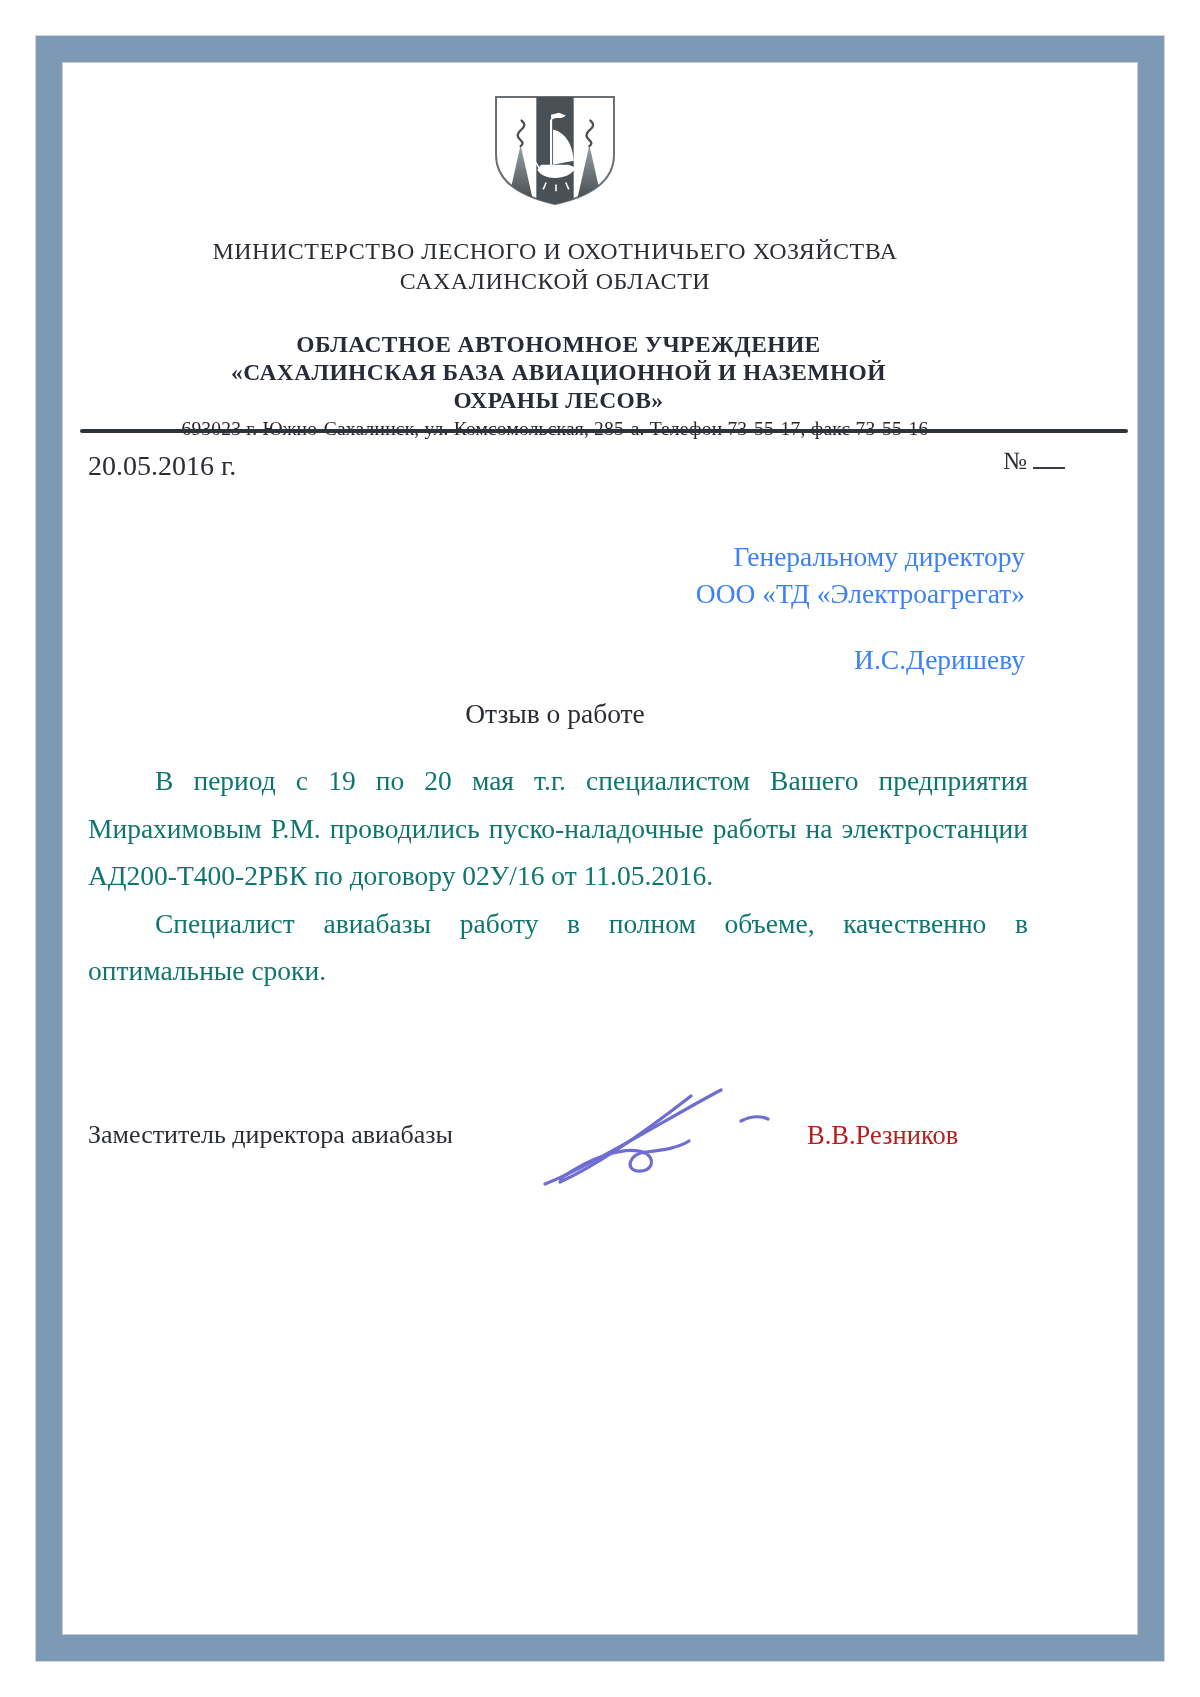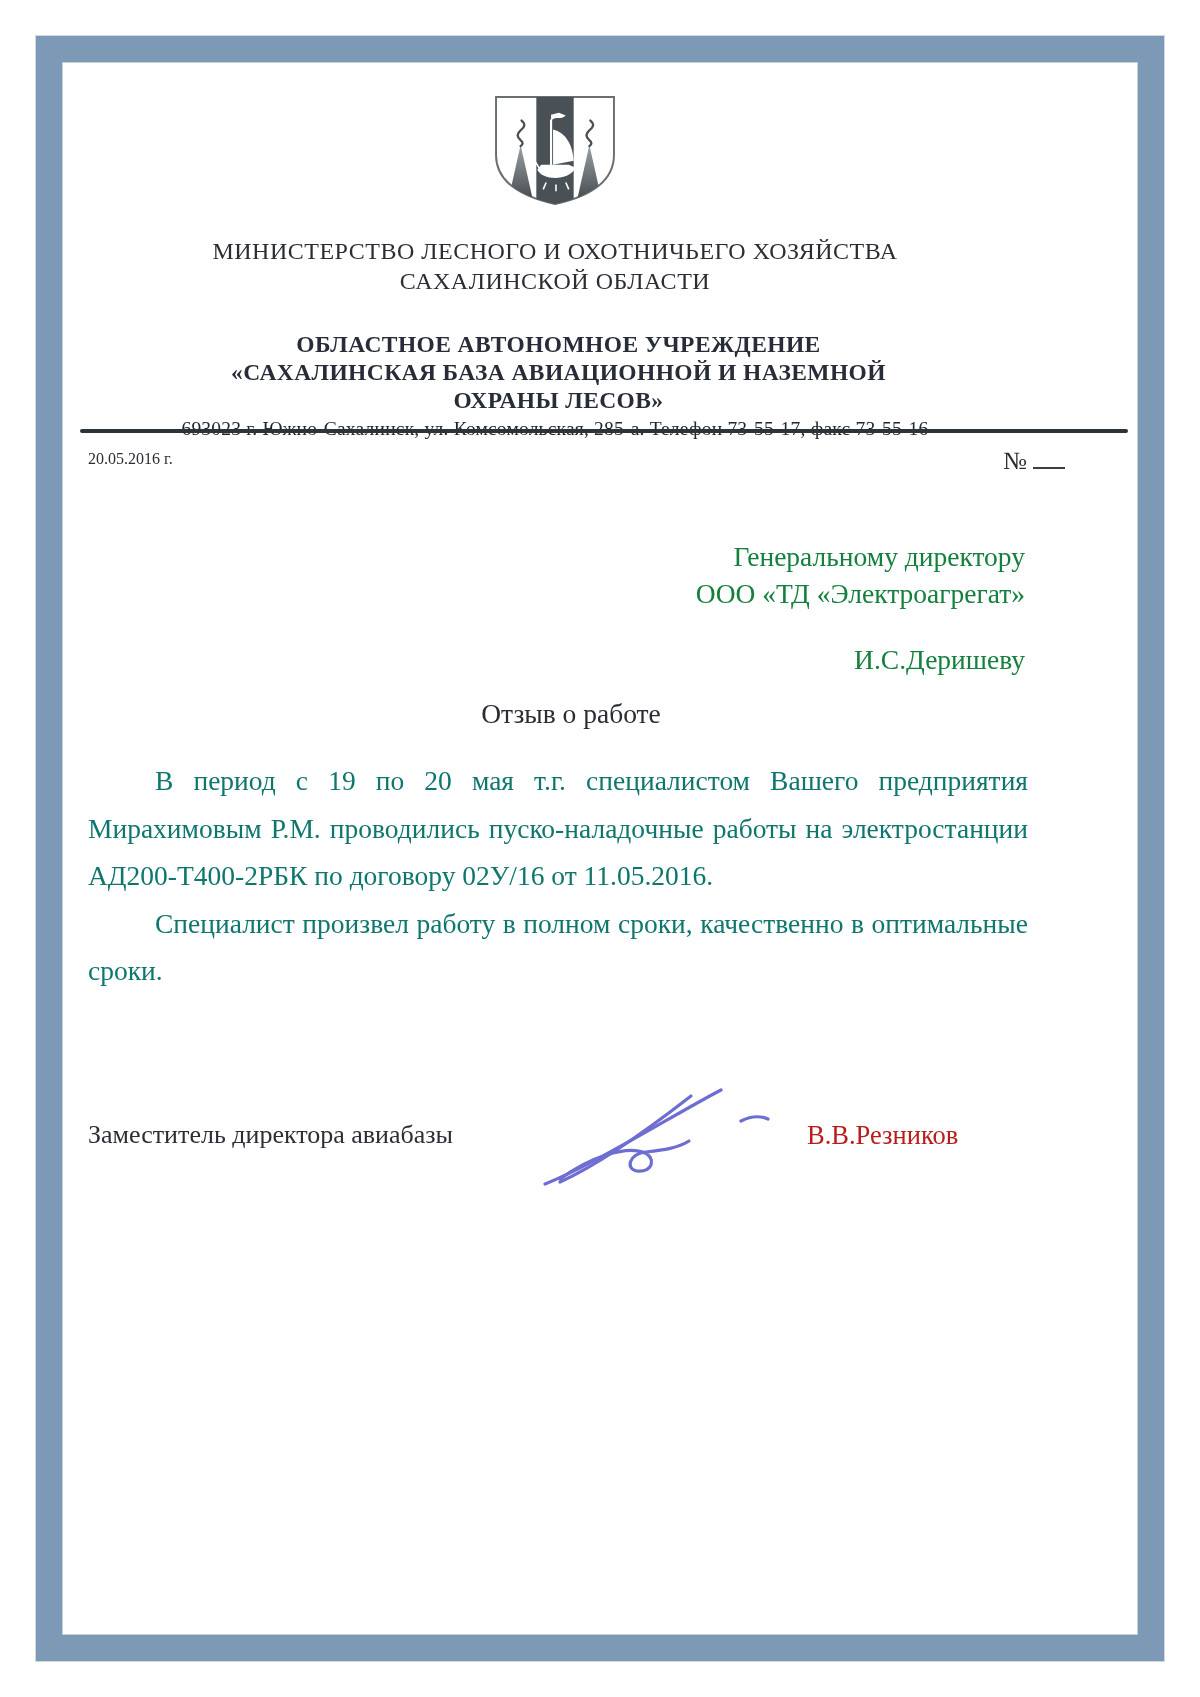--- a/index.html
+++ b/index.html
@@ -37,36 +37,36 @@
     padding-left:7px;
   }
   .address{
     margin-top:4px;font-size:19.5px;color:#23262e;letter-spacing:.2px;
   }
   .rule{
     position:absolute;top:429px;left:80px;width:1048px;height:4px;
     background:#2e3338;border-radius:2px;
   }
   .date{
-    position:absolute;top:450px;left:88px;font-size:16px;color:#2a2d33;
+    position:absolute;top:450px;left:88px;font-size:28px;color:#2a2d33;
   }
   .docnum{
     position:absolute;top:447px;left:1003px;font-size:25px;color:#2a2d33;
   }
   .docnum .blank{
     display:inline-block;width:32px;height:20px;margin-left:6px;
     border-bottom:2px solid #3a3e45;
   }
   .addressee{
     position:absolute;top:538px;right:175px;
-    text-align:right;font-size:27.5px;line-height:37px;color:#15803d;
+    text-align:right;font-size:27.5px;line-height:37px;color:#3b82f6;
   }
   .addressee .name{margin-top:29px;}
   .doc-title{
-    position:absolute;top:698px;left:16px;width:1110px;
+    position:absolute;top:698px;left:0;width:1110px;
     text-align:center;font-size:27.5px;color:#2a2d33;
   }
   .body-text{
     position:absolute;top:757px;left:88px;width:940px;
     font-size:27.5px;line-height:47.5px;color:#0f766e;
     text-align:justify;
   }
   .body-text p{text-indent:67px;}
   .sig-row{position:absolute;top:1112px;left:0;width:1200px;height:120px;}
   .sig-position{
@@ -143,21 +143,21 @@
   <div class="addressee">
     <div>Генеральному директору</div>
     <div>ООО «ТД «Электроагрегат»</div>
     <div class="name">И.С.Деришеву</div>
   </div>
 
   <div class="doc-title">Отзыв о работе</div>
 
   <div class="body-text">
     <p>В период с 19 по 20 мая т.г. специалистом Вашего предприятия Мирахимовым Р.М. проводились пуско-наладочные работы на электростанции АД200-Т400-2РБК по договору 02У/16 от 11.05.2016.</p>
-    <p>Специалист произвел работу в полном сроки, качественно в оптимальные сроки.</p>
+    <p>Специалист авиабазы работу в полном объеме, качественно в оптимальные сроки.</p>
   </div>
 
   <div class="sig-row">
     <span class="sig-position">Заместитель директора авиабазы</span>
 
     <svg class="sig-ink" width="290" height="120" viewBox="0 0 290 120">
       <g fill="none" stroke="#6262cf" stroke-width="3.2" stroke-linecap="round" stroke-linejoin="round" opacity="0.92">
         <path d="M40 106 C 90 86 170 36 216 12"></path>
         <path d="M186 18 C 150 46 95 86 55 104"></path>
         <path d="M55 101 C 85 79 120 68 138 74 C 152 79 148 95 132 93 C 120 91 124 76 141 74 C 159 72 173 70 184 63"></path>

